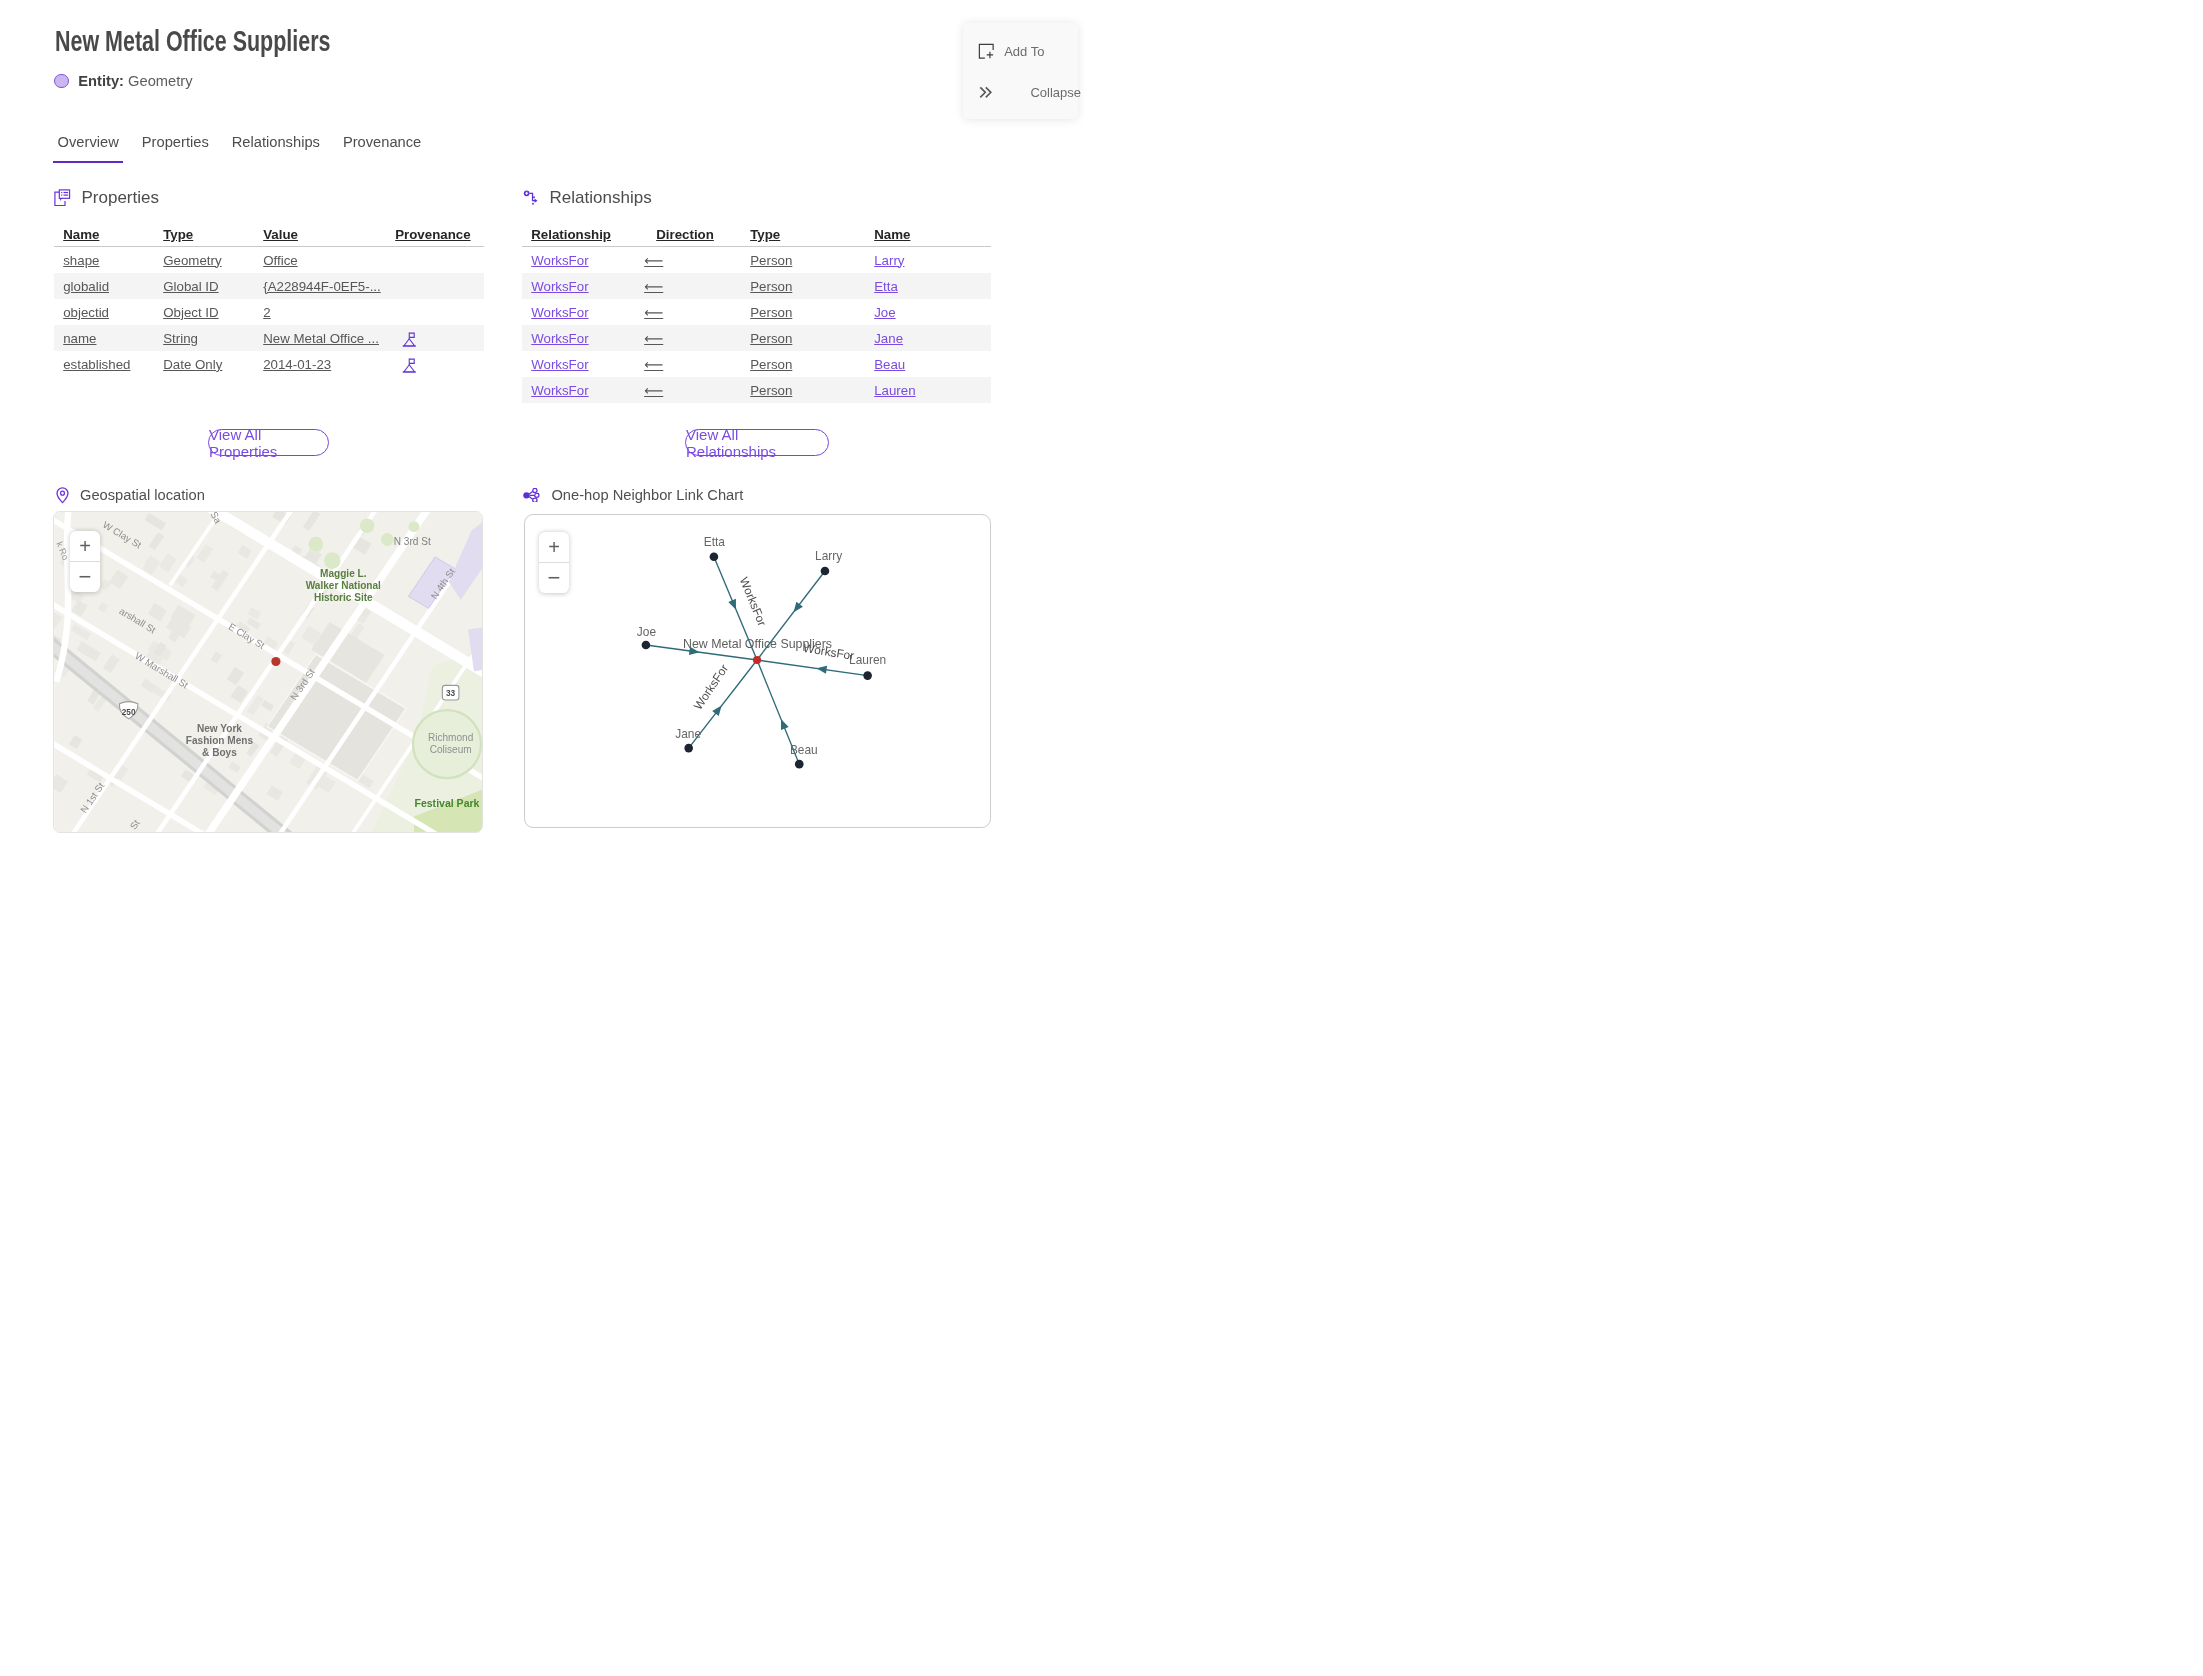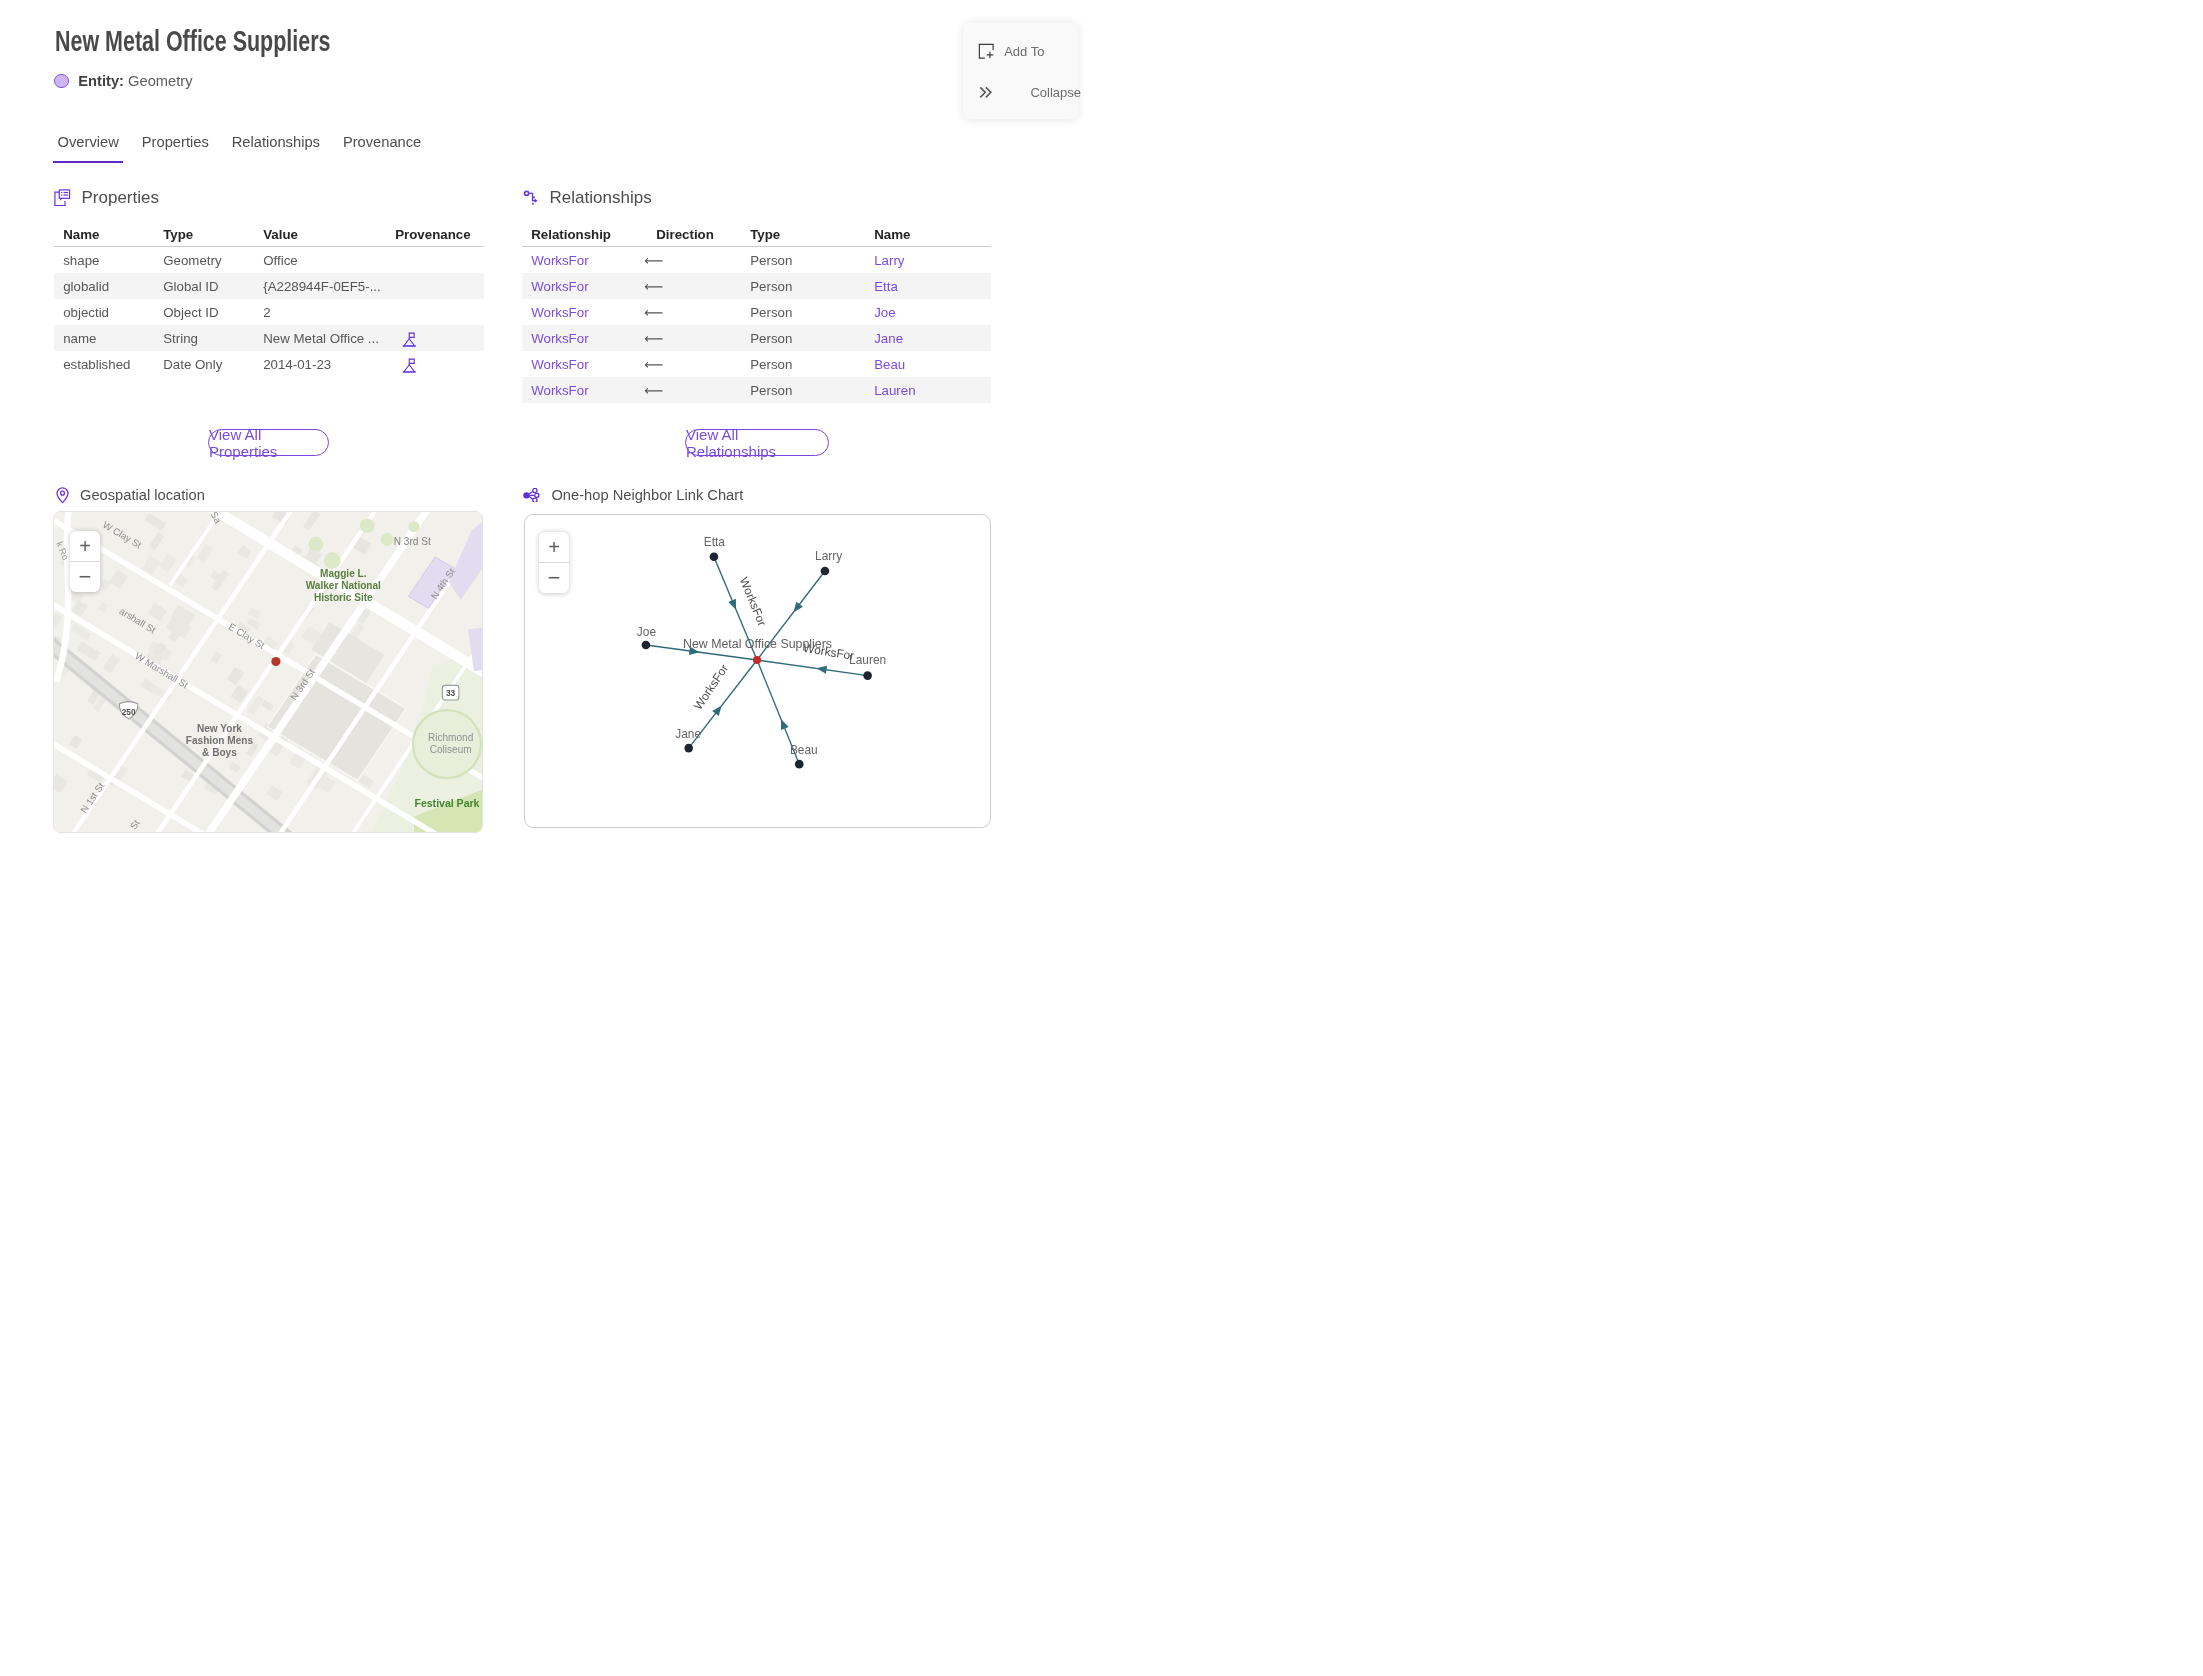--- a/index.html
+++ b/index.html
@@ -21,21 +21,21 @@
 .tab.active::after { content:""; position:absolute; left:0; right:0; bottom:0; height:2.8px; background:#6127c9; }
 
 .sect { display:flex; align-items:center; }
 .sect svg { margin-right:11px; }
 .sect .txt { font-size:17px; color:#4c4c4c; }
 
 .tbl { position:absolute; font-size:13.3px; color:#575757; }
 .tbl .hrow { display:flex; font-weight:bold; color:#262626; height:30px; padding-top:6.4px; align-items:center; border-bottom:0.9px solid #c9c9c9; }
 .tbl .row { display:flex; height:26px; align-items:center; }
 .tbl .row.alt { background:#f4f4f4; }
-.tbl .c { padding-left:9.2px; overflow:hidden; white-space:nowrap; }
+.tbl .c { padding-left:9.2px; overflow:hidden; white-space:nowrap;text-decoration:underline; }
 .purp { color:#7a4be0; }
 .tbl .arr { overflow:visible; text-indent:-12px; }
 .pill { position:absolute; height:27px; border:1.4px solid #7a44e0; border-radius:13.8px; color:#7a4be0; font-size:15px; display:flex; align-items:center; justify-content:center; background:#fff; }
 
 .mapcard { left:53px; top:511px; width:430px; height:322px; border-radius:7.3px; overflow:hidden; border:0.9px solid #e2e2e0; }
 .chartcard { left:524px; top:514px; width:467px; height:314px; border-radius:9.2px; border:0.9px solid #cccccc; background:#fff; overflow:hidden; }
 .zoomctl { position:absolute; width:30px; height:61px; background:#fff; border-radius:6.4px; box-shadow:0 0.9px 5.5px rgba(0,0,0,0.22); }
 .zoomctl .zb { height:30px; display:flex; align-items:center; justify-content:center; color:#5f5f5f; font-size:20px; font-weight:normal; }
 .zoomctl .divl { height:0.9px; background:#dcdcdc; margin:0 0; }
 </style>

